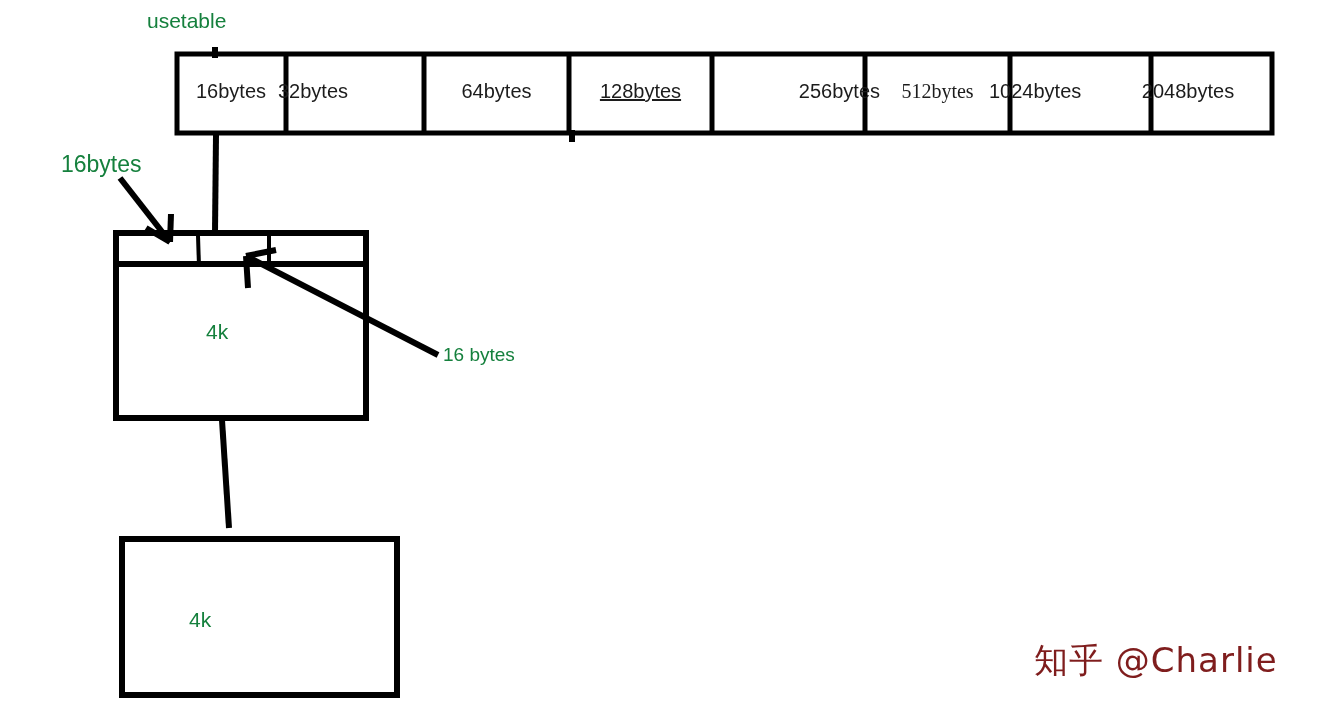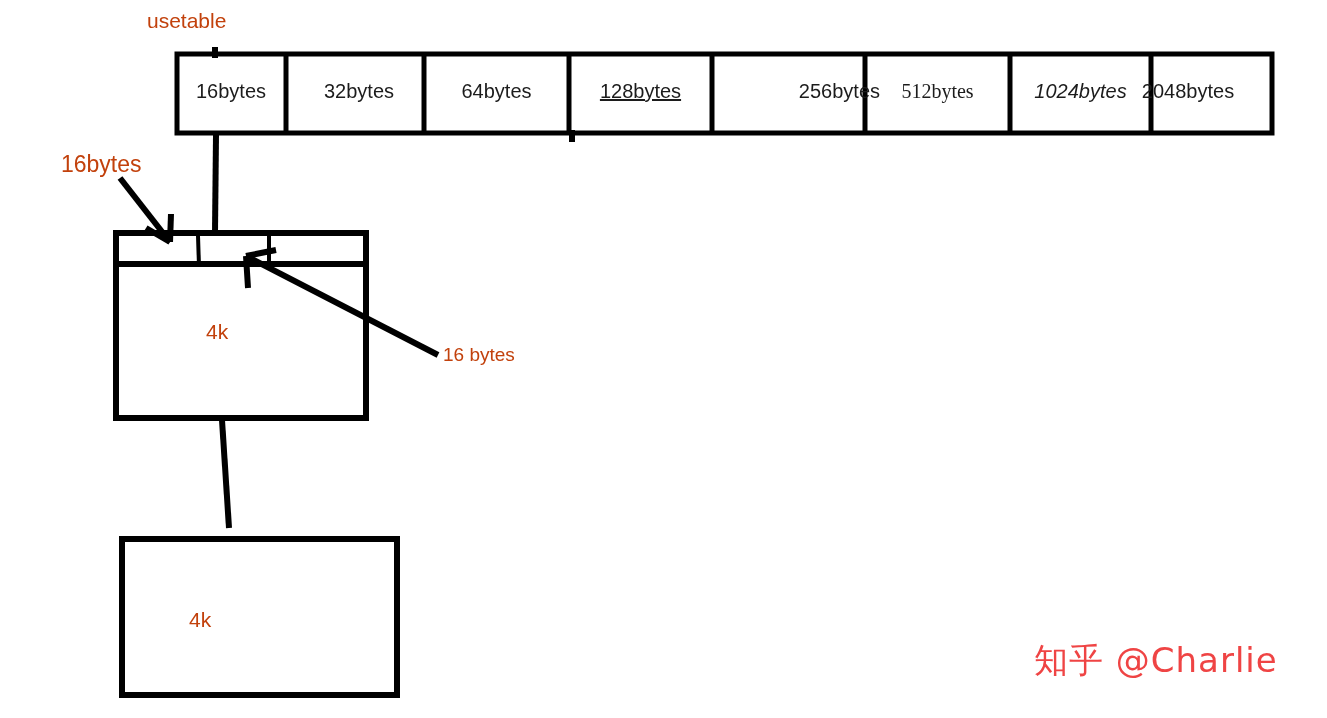--- a/index.html
+++ b/index.html
@@ -21,21 +21,21 @@
   svg.layer {
     position: absolute;
     left: 0;
     top: 0;
     width: 1327px;
     height: 718px;
   }
   .lbl {
     position: absolute;
     white-space: nowrap;
-    color: #c2410c;
+    color: #15803d;
     font-family: "Liberation Sans", sans-serif;
   }
   #usetable-label {
     left: 147px;
     top: 9px;
     font-size: 21px;
   }
   .cell-label {
     position: absolute;
     top: 80px;
@@ -61,21 +61,21 @@
   #bottom-box-4k {
     left: 189px;
     top: 608px;
     font-size: 21px;
   }
   #watermark {
     position: absolute;
     left: 1034px;
     top: 638px;
     font-size: 34px;
-    color: #ef4444;
+    color: #7f1d1d;
     letter-spacing: 1px;
     font-family: "DejaVu Sans", sans-serif;
     white-space: nowrap;
   }
 </style>
 </head>
 <body>
 
 <div id="canvas">
 
@@ -112,26 +112,26 @@
     <line x1="246" y1="256" x2="248" y2="288" stroke="#000000" stroke-width="6"></line>
 
     <line x1="222" y1="420" x2="229" y2="528" stroke="#000000" stroke-width="6"></line>
 
     <rect x="122" y="539" width="275" height="156" fill="#ffffff" stroke="#000000" stroke-width="6"></rect>
   </svg>
 
   <div class="lbl" id="usetable-label">usetable</div>
 
   <div class="cell-label" style="left:177px;width:108px;text-align:center;">16bytes</div>
-  <div class="cell-label" style="left:291px;width:136px;text-align:center;">32bytes</div>
+  <div class="cell-label" style="left:278px;width:136px;">32bytes</div>
   <div class="cell-label" style="left:425px;width:143px;text-align:center;">64bytes</div>
   <div class="cell-label" style="left:570px;width:141px;text-align:center;text-decoration:underline;">128bytes</div>
   <div class="cell-label" style="left:729px;width:151px;text-align:right;">256bytes</div>
   <div class="cell-label" style="left:866px;width:143px;text-align:center;font-family:Liberation Serif, serif;">512bytes</div>
-  <div class="cell-label" style="left:1011px;width:139px;text-align:center;font-style:italic;">1024bytes</div>
+  <div class="cell-label" style="left:989px;width:139px;">1024bytes</div>
   <div class="cell-label" style="left:1128px;width:120px;text-align:center;">2048bytes</div>
 
   <div class="lbl" id="label-16bytes-left">16bytes</div>
 
   <div class="lbl" id="label-16-bytes-right">16 bytes</div>
 
   <div class="lbl" id="mid-box-4k">4k</div>
 
   <div class="lbl" id="bottom-box-4k">4k</div>
 

